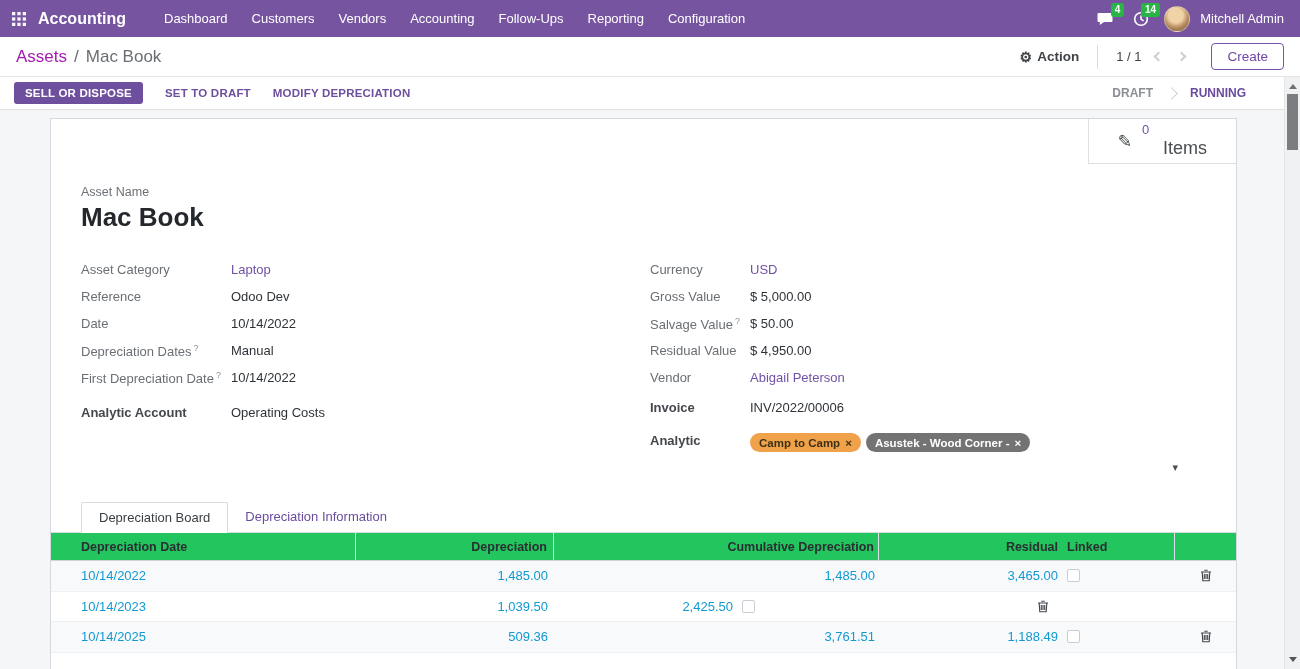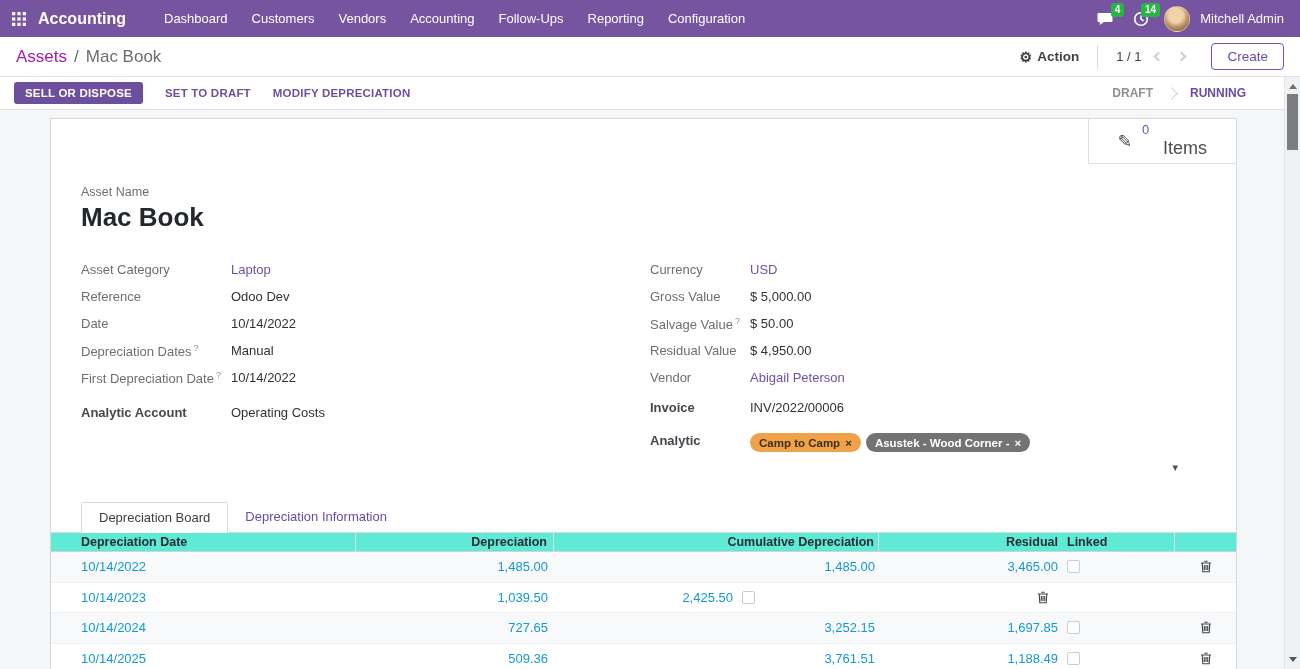--- a/index.html
+++ b/index.html
@@ -123,21 +123,21 @@
   .tab { padding:7px 17px; font-size:13px; cursor:pointer; }
   .tab.active {
     background:#fff; border:1px solid #d8dce0; border-bottom:1px solid #fff;
     margin-bottom:-1px; color:#3b4045; border-radius:2px 2px 0 0;
   }
   .tab.inactive { color:#6a4c9f; }
 
   
   .grid { width:100%; font-size:13px; }
   .thead {
-    display:flex; background:#5eead4; height:19px; align-items:center;
+    display:flex; background:#22c55e; height:28px; align-items:center;
     border-bottom:1px solid #cfd4d9; font-size:12.5px; font-weight:bold; color:#2a2e32;
   }
   .tcell { height:100%; display:flex; align-items:center; }
   .c1 { width:305px; padding-left:30px; }
   .c2 { width:198px; justify-content:flex-end; padding-right:6px; }
   .c3 { width:325px; justify-content:flex-end; padding-right:4px; }
   .c4 { width:181px; justify-content:flex-end; padding-right:2px; }
   .c5 { width:115px; padding-left:7px; }
   .c6 { flex:1; justify-content:center; }
   .thead .c1, .thead .c2, .thead .c3, .thead .c5 { border-right:1px solid #dde1e6; }
@@ -366,51 +366,35 @@
         </div>
       <div class="tcell c6">
           <button class="trash-btn">
             <svg width="12" height="13" viewBox="0 0 12 13">
               <path d="M1 3h10M4.3 1.2h3.4M2.2 3l.6 8.8h6.4L9.8 3M4.3 5v5M6 5v5M7.7 5v5" stroke="#3f4449" stroke-width="1.1" fill="none"></path>
             </svg>
           </button>
         </div>
     </div>
     <div class="trow">
-      <div class="tcell c1 cell-blue">10/14/2024</div>
-      <div class="tcell c2 cell-blue">727.65</div>
-      <div class="tcell c3 cell-blue">3,252.15</div>
-      <div class="tcell c4 cell-blue">1,697.85</div>
+      <div class="tcell c1 cell-blue">10/14/2025</div>
+      <div class="tcell c2 cell-blue">509.36</div>
+      <div class="tcell c3 cell-blue">3,761.51</div>
+      <div class="tcell c4 cell-blue">1,188.49</div>
       <div class="tcell c5">
           <span class="checkbox"></span>
         </div>
       <div class="tcell c6">
           <button class="trash-btn">
             <svg width="12" height="13" viewBox="0 0 12 13">
               <path d="M1 3h10M4.3 1.2h3.4M2.2 3l.6 8.8h6.4L9.8 3M4.3 5v5M6 5v5M7.7 5v5" stroke="#3f4449" stroke-width="1.1" fill="none"></path>
             </svg>
           </button>
         </div>
     </div>
-    <div class="trow">
-      <div class="tcell c1 cell-blue">10/14/2025</div>
-      <div class="tcell c2 cell-blue">509.36</div>
-      <div class="tcell c3 cell-blue">3,761.51</div>
-      <div class="tcell c4 cell-blue">1,188.49</div>
-      <div class="tcell c5">
-          <span class="checkbox"></span>
-        </div>
-      <div class="tcell c6">
-          <button class="trash-btn">
-            <svg width="12" height="13" viewBox="0 0 12 13">
-              <path d="M1 3h10M4.3 1.2h3.4M2.2 3l.6 8.8h6.4L9.8 3M4.3 5v5M6 5v5M7.7 5v5" stroke="#3f4449" stroke-width="1.1" fill="none"></path>
-            </svg>
-          </button>
-        </div>
-    </div>
   </div>
 </div>
 
 <div class="scrollbar">
   <span class="sb-up"></span>
   <span class="sb-thumb"></span>
   <span class="sb-down"></span>
 </div>
 
 </body></html>

